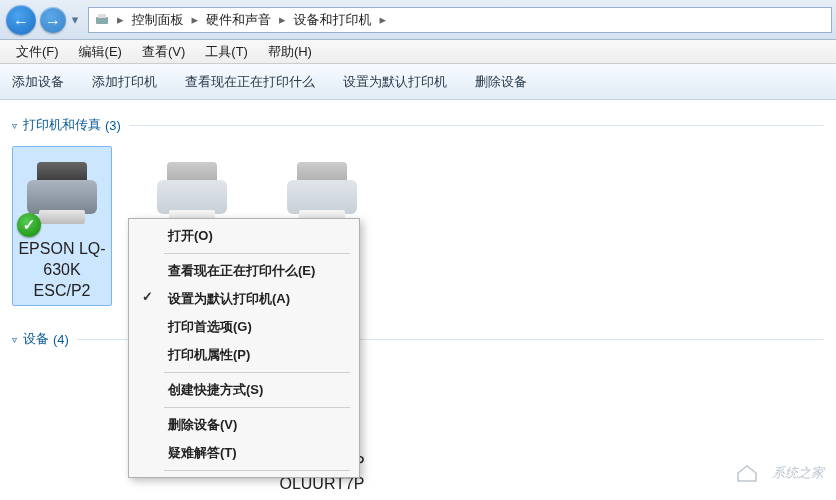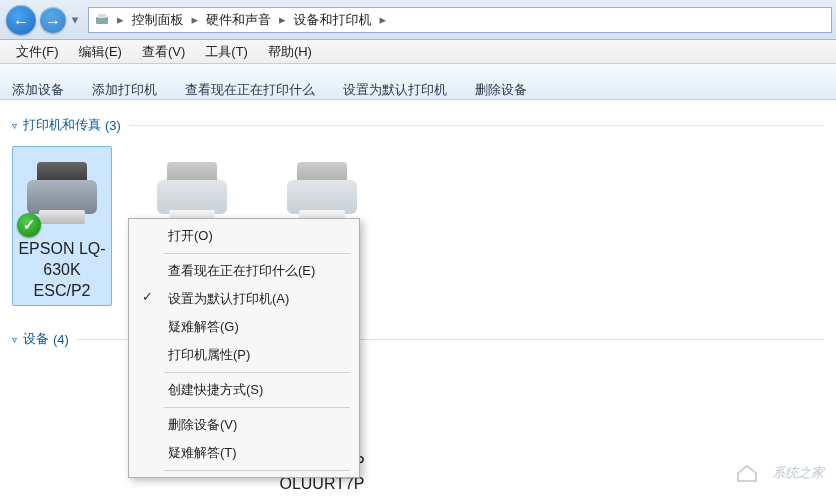--- a/index.html
+++ b/index.html
@@ -11,21 +11,21 @@
 .nav-arrow { color: #fff; font-size: 16px; }
 .nav-drop { width: 14px; display: flex; align-items: center; justify-content: center; color: #5a7090; cursor: pointer; }
 .addr-bar { flex: 1; height: 26px; background: #fff; border: 1px solid #9aafcc; margin-left: 6px; display: flex; align-items: center; padding: 0 4px; }
 .addr-icon { width: 18px; height: 18px; display: flex; align-items: center; justify-content: center; margin-right: 4px; }
 .crumb { padding: 0 6px; cursor: pointer; color: #222; }
 .crumb-sep { color: #666; padding: 0 2px; }
 
 .menu-bar { height: 24px; background: linear-gradient(180deg, #f8f8f8, #eee); border-bottom: 1px solid #ccc; display: flex; align-items: center; padding: 4px 6px; }
 .menu-item { padding: 2px 10px; cursor: pointer; color: #222; }
 
-.toolbar { height: 36px; background: linear-gradient(180deg, #f7fbff, #e1ecf7); border-bottom: 1px solid #c0cfe0; display: flex; align-items: flex-end; padding: 0 12px; gap: 28px; }
+.toolbar { height: 36px; background: linear-gradient(180deg, #f7fbff, #e1ecf7); border-bottom: 1px solid #c0cfe0; display: flex; align-items: center; padding: 0 12px; gap: 28px; }
 .tool-item { color: #2a3a4a; cursor: pointer; }
 
 .content { padding: 8px 12px; height: calc(100% - 100px); overflow: auto; }
 .section-hdr { display: flex; align-items: center; color: #0a5a9a; margin: 8px 0 12px; cursor: pointer; }
 .section-hdr .tri { margin-right: 6px; font-size: 10px; }
 .section-hdr .line { flex: 1; height: 1px; background: #d8e4f0; margin-left: 8px; }
 
 .items { display: flex; gap: 30px; flex-wrap: wrap; }
 .item { width: 100px; text-align: center; cursor: pointer; padding: 4px; border: 1px solid transparent; border-radius: 2px; }
 .item.selected { background: #cde6ff; border: 1px solid #7bb6f0; }
@@ -44,21 +44,21 @@
 .monitor-shape { width: 72px; height: 68px; position: relative; }
 .monitor-screen { position: absolute; top: 0; left: 4px; width: 64px; height: 48px; background: linear-gradient(160deg, #6ab8f0, #2a70b0); border: 3px solid #888; border-radius: 4px; }
 .monitor-stand { position: absolute; bottom: 8px; left: 30px; width: 12px; height: 12px; background: #999; }
 .monitor-base { position: absolute; bottom: 0; left: 12px; width: 48px; height: 10px; background: linear-gradient(180deg, #ccc, #999); border-radius: 3px; }
 
 .drive-shape { width: 66px; height: 70px; position: relative; }
 .drive-body { position: absolute; top: 4px; left: 0; width: 66px; height: 60px; background: linear-gradient(180deg, #ddd, #aaa); border-radius: 4px; border: 1px solid #888; }
 .drive-led { position: absolute; top: 2px; left: 30px; width: 6px; height: 10px; background: #3c5; border-radius: 2px; box-shadow: 0 0 4px #3c5; }
 
 .context-menu { position: absolute; top: 218px; left: 128px; width: 232px; background: #f7f7f7; border: 1px solid #b0b0b0; box-shadow: 3px 3px 8px rgba(0,0,0,0.25); padding: 3px; z-index: 100; }
-.ctx-item { padding: 5px 12px 5px 36px; cursor: default; position: relative; font-size: 13px; color: #222; }
+.ctx-item { padding: 5px 12px 5px 36px; cursor: default; position: relative; font-size: 13px; color: #222; font-weight: bold; }
 .ctx-sep { height: 1px; background: #d0d0d0; margin: 3px 6px 3px 32px; }
 .ctx-check { position: absolute; left: 10px; top: 4px; color: #333; font-size: 13px; }
 
 .watermark { position: absolute; bottom: 18px; right: 12px; color: rgba(120,140,160,0.5); font-size: 14px; display: flex; align-items: center; gap: 14px; font-style: italic; }
 </style>
 </head>
 <body>
 
 <div class="nav-bar">
   <div class="nav-back">
@@ -166,21 +166,21 @@
 </div>
 
 <div class="context-menu">
   <div class="ctx-item">打开(O)</div>
   <div class="ctx-sep"></div>
   <div class="ctx-item">查看现在正在打印什么(E)</div>
   <div class="ctx-item">
     <span class="ctx-check">✓</span>
     <span>设置为默认打印机(A)</span>
   </div>
-  <div class="ctx-item">疑难解答(G)</div>
+  <div class="ctx-item">打印首选项(G)</div>
   <div class="ctx-item">打印机属性(P)</div>
   <div class="ctx-sep"></div>
   <div class="ctx-item">创建快捷方式(S)</div>
   <div class="ctx-sep"></div>
   <div class="ctx-item">删除设备(V)</div>
   <div class="ctx-item">疑难解答(T)</div>
   <div class="ctx-sep"></div>
 
 </div>
 

